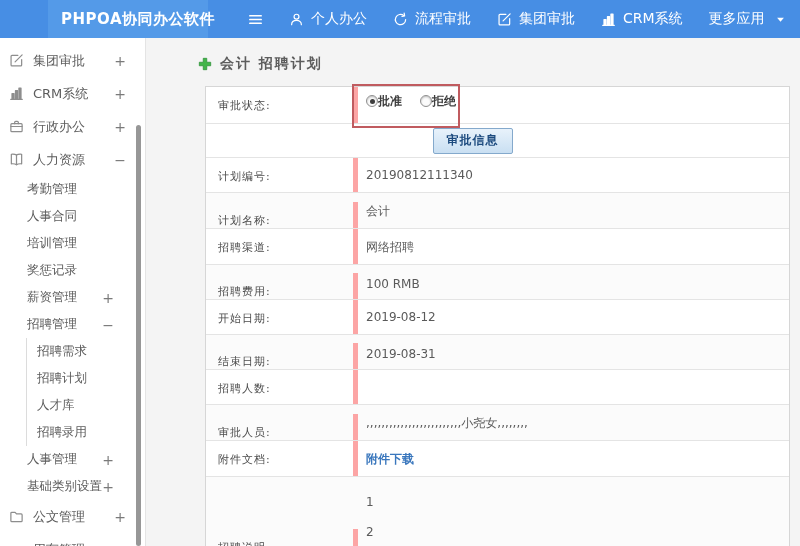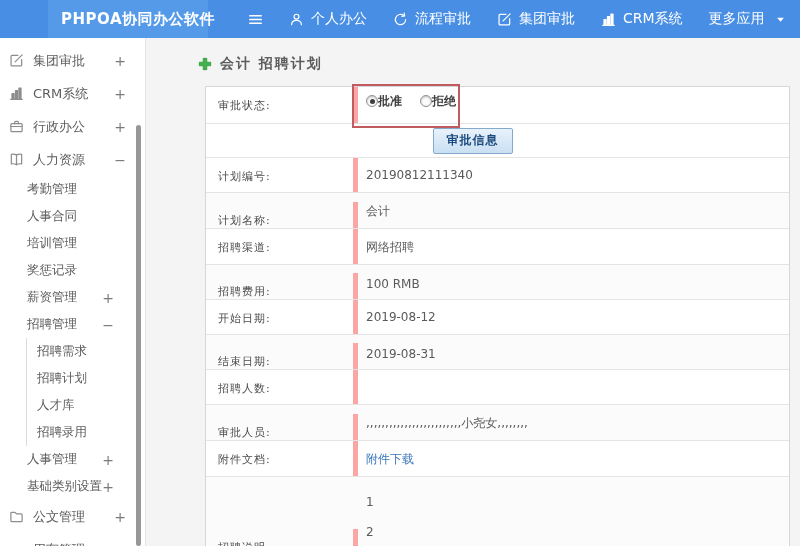--- a/index.html
+++ b/index.html
@@ -76,21 +76,21 @@
   .radio.checked::after {
     content:""; position:absolute; left:3px; top:3px; width:5px; height:5px;
     border-radius:50%; background:#3d3d3d;
   }
   .button-row { height:34px; justify-content:center; align-items:center; padding-right:50px; }
   .approve-btn {
     font-family:inherit; font-size:12px; font-weight:bold; color:#1c4a7e;
     background:linear-gradient(#e8f2fb,#c9dff2); border:1px solid #84a9cc;
     border-radius:2px; padding:3px 13px 4px; cursor:pointer; letter-spacing:1px;
   }
-  .value-link { color:#3a77bd; font-weight:normal; text-decoration:none; cursor:pointer; }
+  .value-link { color:#3a77bd; font-weight:bold; text-decoration:none; cursor:pointer; }
   .multi-line div { line-height:30px; }
   .row-tall { min-height:62px; }
   .red-box {
     position:absolute; left:146px; top:-3px; width:108px; height:44px;
     border:2px solid #c05b5f; pointer-events:none;
   }
 </style>
 </head>
 <body>
 

